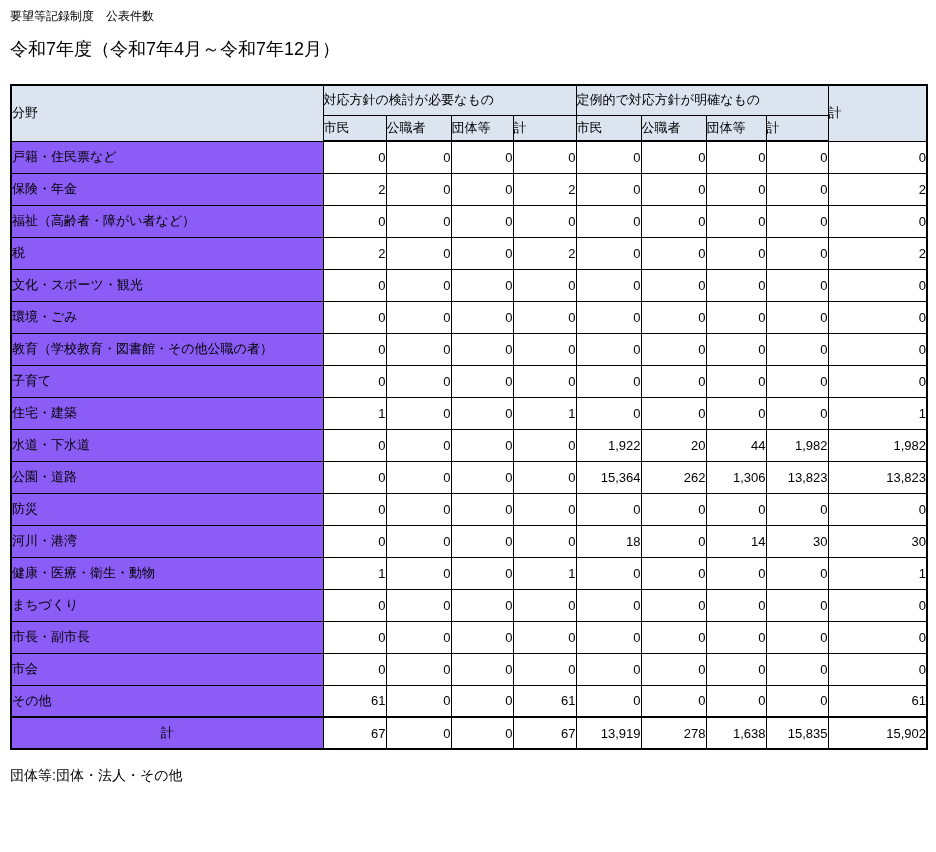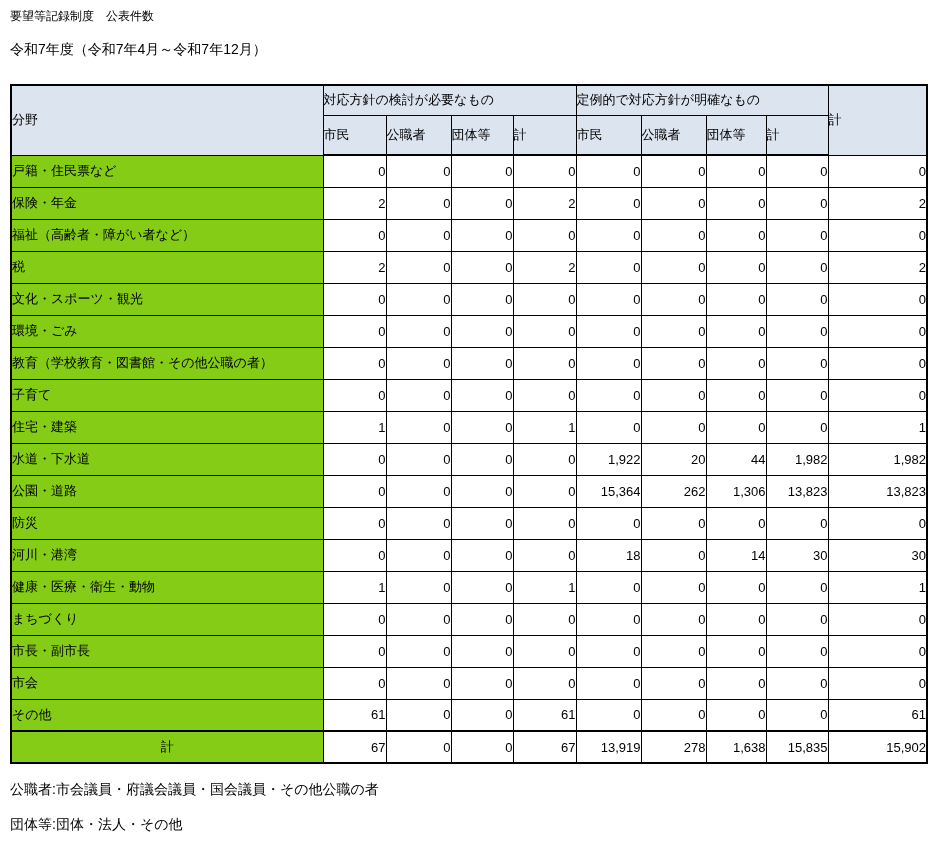--- a/index.html
+++ b/index.html
@@ -14,50 +14,50 @@
     height: 852px;
     overflow: hidden;
   }
   .page-title {
     margin: 8px 0 0 10px;
     font-size: 12px;
     line-height: 16px;
   }
   .page-subtitle {
     margin: 17px 0 0 10px;
-    font-size: 14px;
+    font-size: 18px;
     line-height: 16px;
   }
   table.count-table {
     border-collapse: collapse;
     table-layout: fixed;
     width: 916px;
     margin: 27px 0 0 10px;
     border: 2px solid #000;
   }
   .count-table th,
   .count-table td {
     border: 1px solid #000;
     font-size: 13px;
     font-weight: normal;
     overflow: hidden;
     white-space: nowrap;
     padding: 0;
   }
   .count-table thead tr.group-row { height: 30px; }
-  .count-table thead tr.sub-row   { height: 40px; }
+  .count-table thead tr.sub-row   { height: 26px; }
   .count-table tbody tr           { height: 32px; }
   .count-table tfoot tr           { height: 32px; }
   .hdr {
     background: #dce4f0;
     text-align: left;
     vertical-align: middle;
   }
   .field-cell {
-    background: #84cc16;
+    background: #8b5cf6;
     text-align: left;
     padding-left: 4px;
     vertical-align: middle;
   }
   .num-cell {
     background: #ffffff;
     text-align: right;
     padding-right: 5px;
     vertical-align: middle;
   }
@@ -342,15 +342,14 @@
       <td class="num-cell bl-thick">13,919</td>
       <td class="num-cell">278</td>
       <td class="num-cell">1,638</td>
       <td class="num-cell">15,835</td>
       <td class="num-cell bl-thick">15,902</td>
     </tr>
   </tfoot>
 </table>
 
 <div class="notes">
-  <div class="note">公職者:市会議員・府議会議員・国会議員・その他公職の者</div>
   <div class="note">団体等:団体・法人・その他</div>
 </div>
 
 </body></html>

